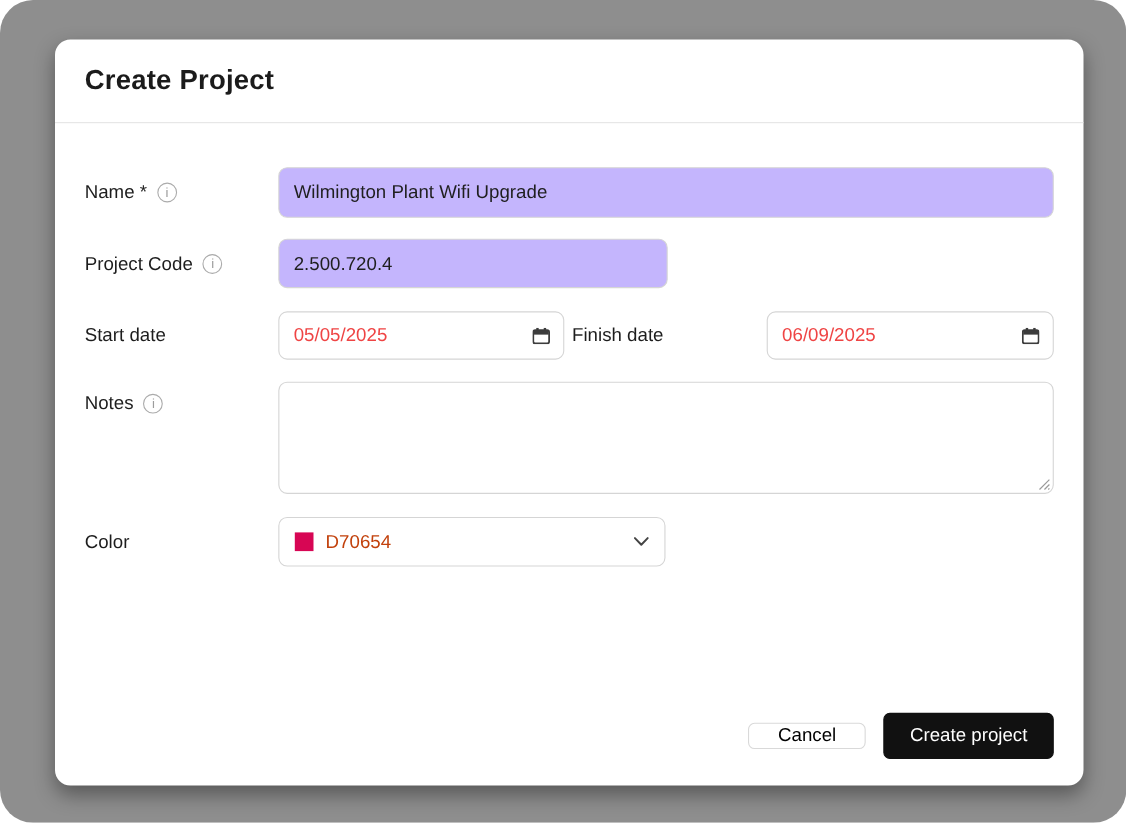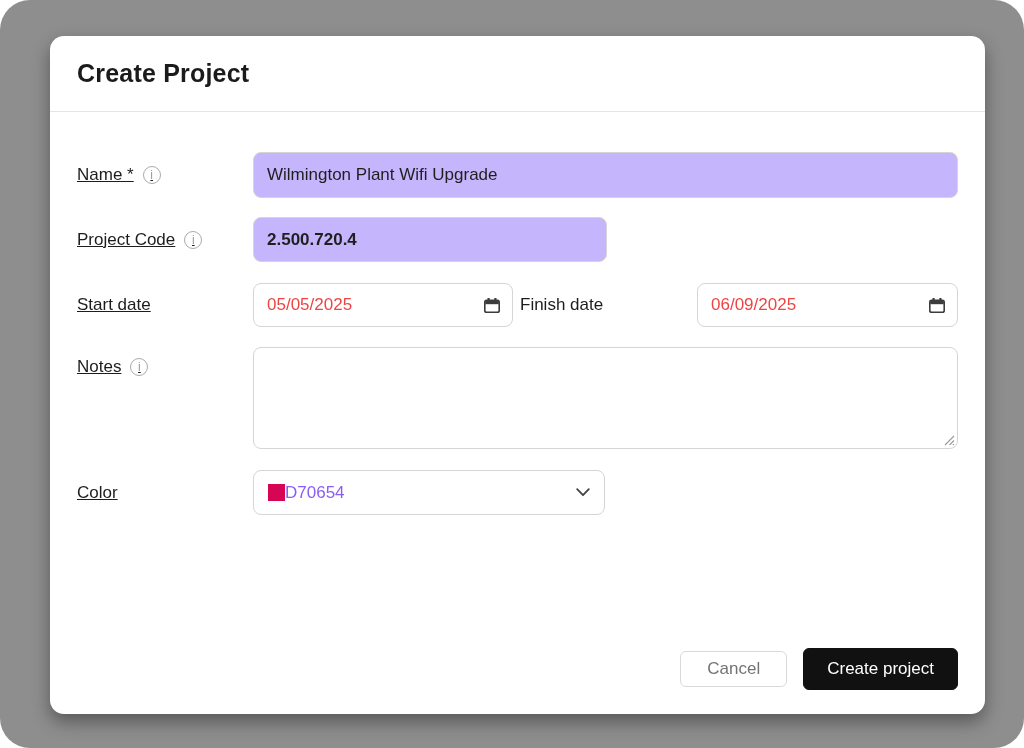--- a/index.html
+++ b/index.html
@@ -49,21 +49,20 @@
   .row-notes        { margin-top: 20px; height: 102px; }
   .row-color        { margin-top: 21px; height: 45px; }
 
   .label-col {
     flex: 0 0 176px;
     display: flex;
     align-items: center;
     gap: 9px;
     font-size: 17px;
     color: #1d1d1d;
-    text-decoration: underline;
   }
   .row-notes .label-col { padding-top: 10px; }
 
   .info-icon {
     width: 18px; height: 18px;
     border: 1px solid #ababab;
     border-radius: 50%;
     color: #9c9c9c;
     font-size: 12px;
     line-height: 1;
@@ -79,21 +78,21 @@
     border: 1px solid #d5d5d5;
     border-radius: 8px;
     font-family: inherit;
     font-size: 17px;
     color: #1f1f1f;
     padding: 0 13px;
     background: #c4b5fd;
     outline: none;
   }
   .grow { flex: 1 1 auto; min-width: 0; }
-  .input-project-code { flex: 0 0 354px; font-weight: bold; }
+  .input-project-code { flex: 0 0 354px; }
 
   .date-input {
     display: flex;
     align-items: center;
     justify-content: space-between;
     border: 1px solid #d5d5d5;
     border-radius: 8px;
     height: 100%;
     padding: 0 12px 0 13px;
     font-size: 17px;
@@ -136,22 +135,23 @@
 
   .color-select {
     flex: 0 0 352px;
     height: 100%;
     border: 1px solid #d5d5d5;
     border-radius: 8px;
     background: #fff;
     display: flex;
     align-items: center;
     padding: 0 14px;
-    font-size: 17px;
-    color: #8b5cf6;
+    gap: 11px;
+    font-size: 17px;
+    color: #c2410c;
     cursor: pointer;
   }
   .color-swatch {
     width: 17px; height: 17px;
     flex: none;
   }
   .color-select .chevron { margin-left: auto; width: 14px; height: 9px; flex: none; }
 
   .modal-footer {
     position: absolute;
@@ -161,25 +161,25 @@
     align-items: center;
     gap: 16px;
   }
   .btn {
     font-family: inherit;
     font-size: 17px;
     border-radius: 6px;
     cursor: pointer;
   }
   .btn-cancel {
-    height: 36px;
+    height: 24px;
     padding: 0 26px;
     background: #ffffff;
     border: 1px solid #d9d9d9;
-    color: #737373;
+    color: #000000;
   }
   .btn-primary {
     height: 42px;
     padding: 0 23px;
     background: #111111;
     border: 1px solid #111111;
     color: #ffffff;
   }
 </style>
 </head>

